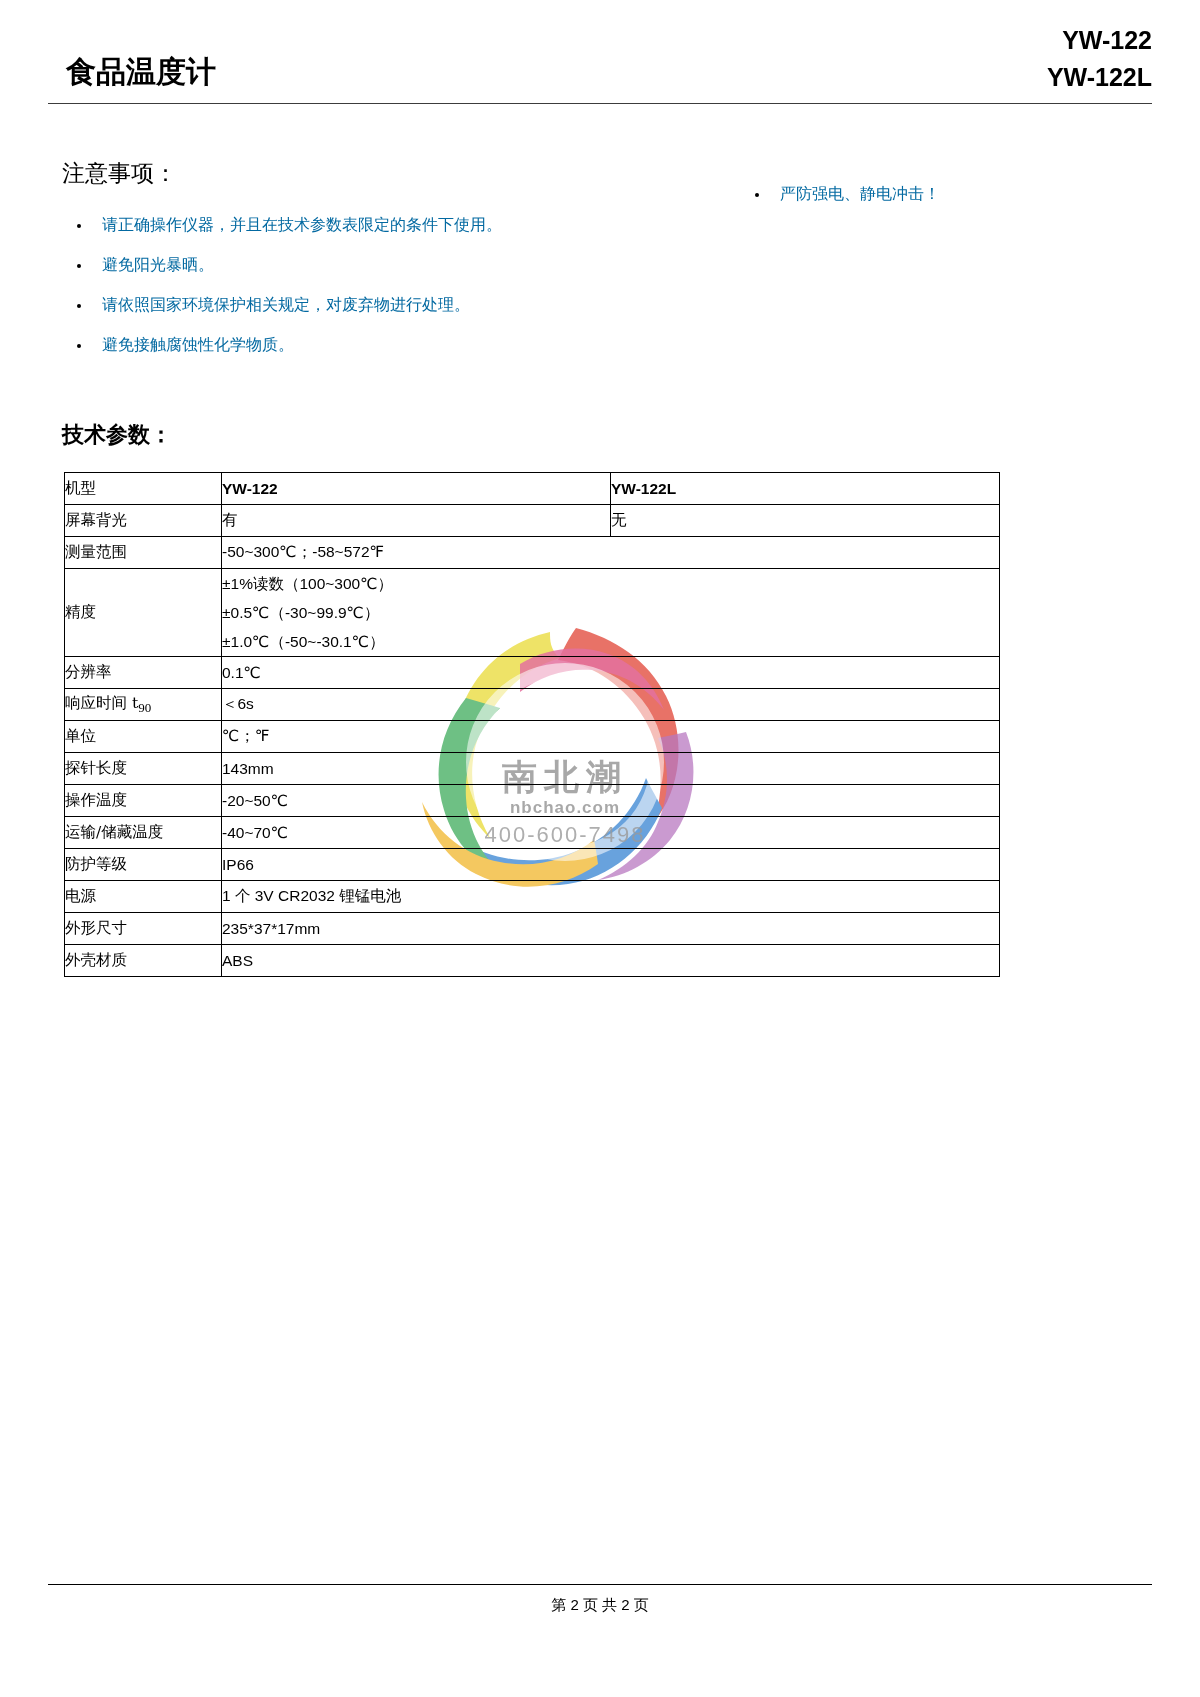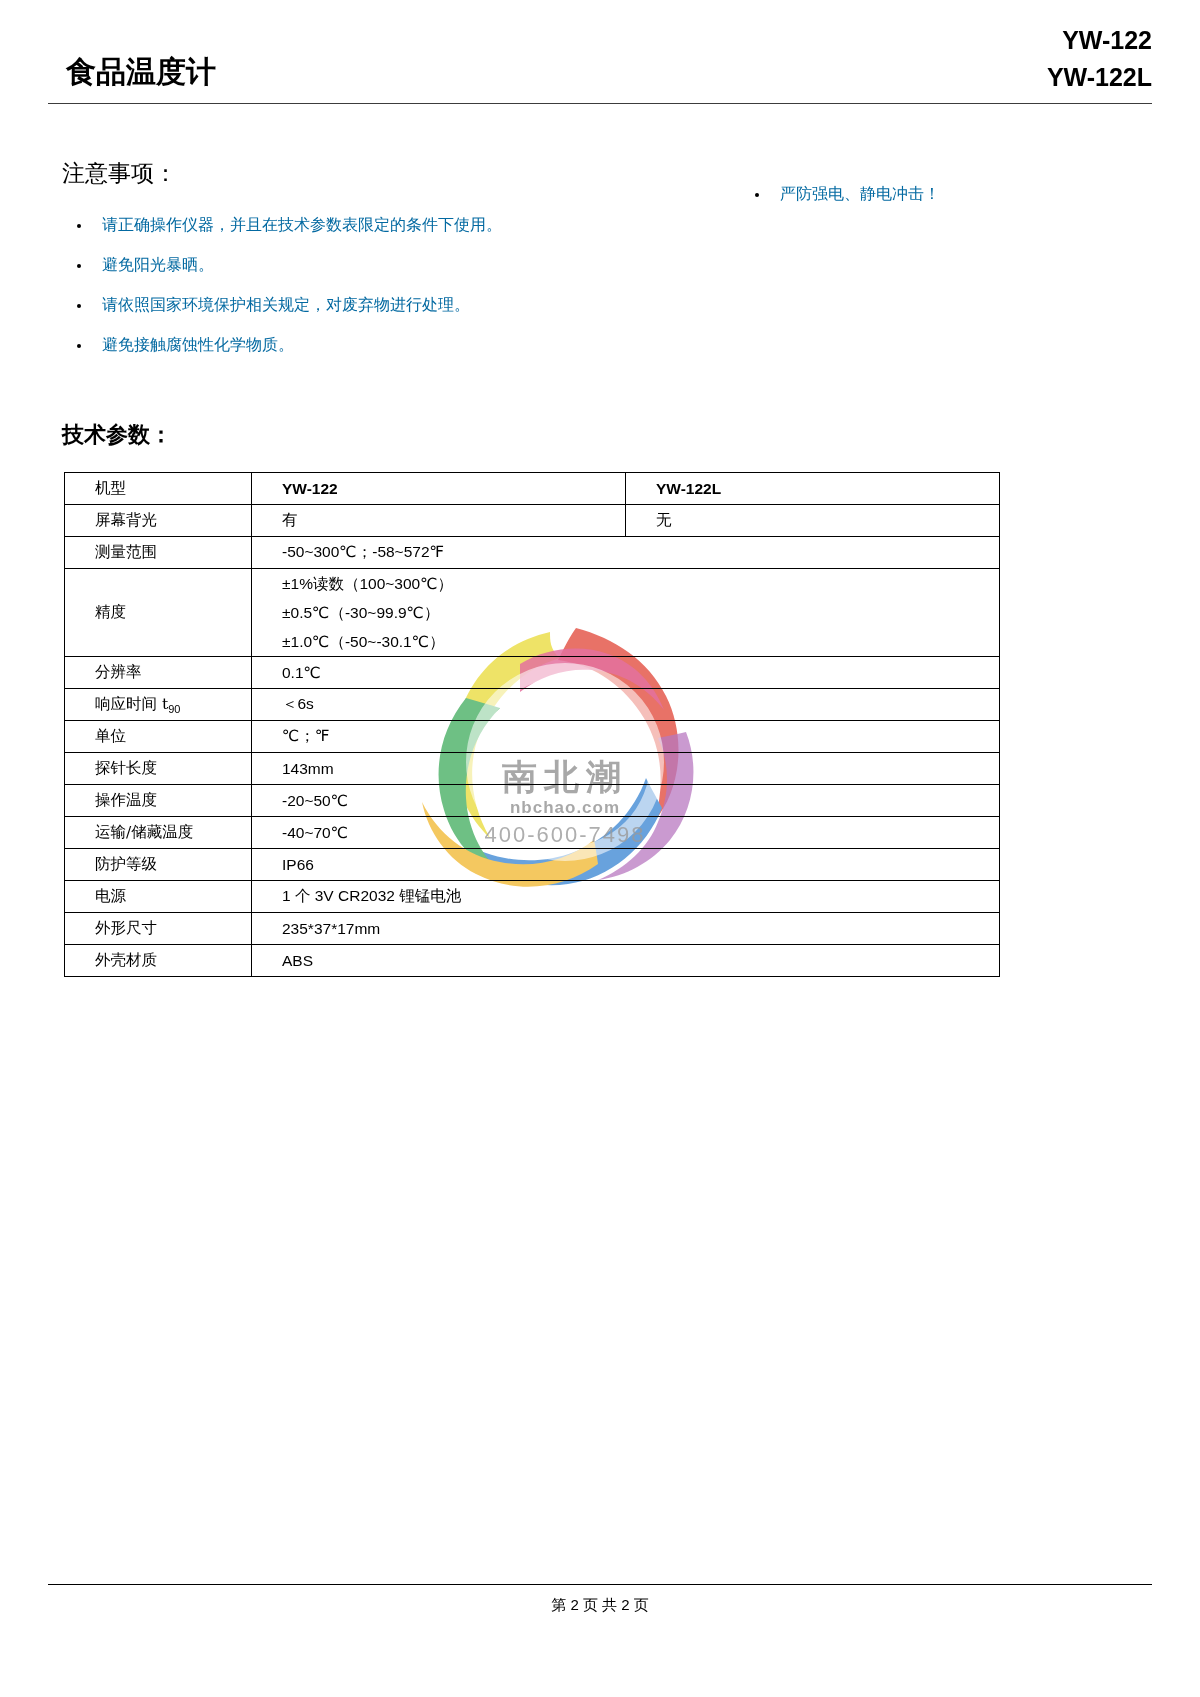--- a/index.html
+++ b/index.html
@@ -126,21 +126,21 @@
     width: 936px;
   }
   table.spec {
     width: 100%;
     border-collapse: collapse;
     table-layout: fixed;
     background: transparent;
   }
   table.spec td {
     border: 1px solid #000000;
-    padding: 0 0 0 30px;
+    padding: 0 0 0 0;
     height: 31px;
     vertical-align: middle;
     font-size: 15.5px;
     color: #000;
     background: transparent;
   }
   td.label {
     width: 156px;
     font-family: "DejaVu Serif", "Liberation Serif", serif;
     font-size: 16px;
@@ -153,23 +153,23 @@
   td.value.bold {
     font-weight: bold;
   }
   td.acc {
     padding-top: 4px;
     padding-bottom: 4px;
     line-height: 29px;
   }
   td.acc div { white-space: nowrap; }
   .sub {
-    font-size: 11px;
+    font-size: 13px;
     vertical-align: sub;
-    font-family: Liberation Sans, sans-serif;
+    font-family: Liberation Serif, serif;
   }
 
   
   .watermark {
     position: absolute;
     left: 400px;
     top: 612px;
     width: 330px;
     height: 300px;
     pointer-events: none;

